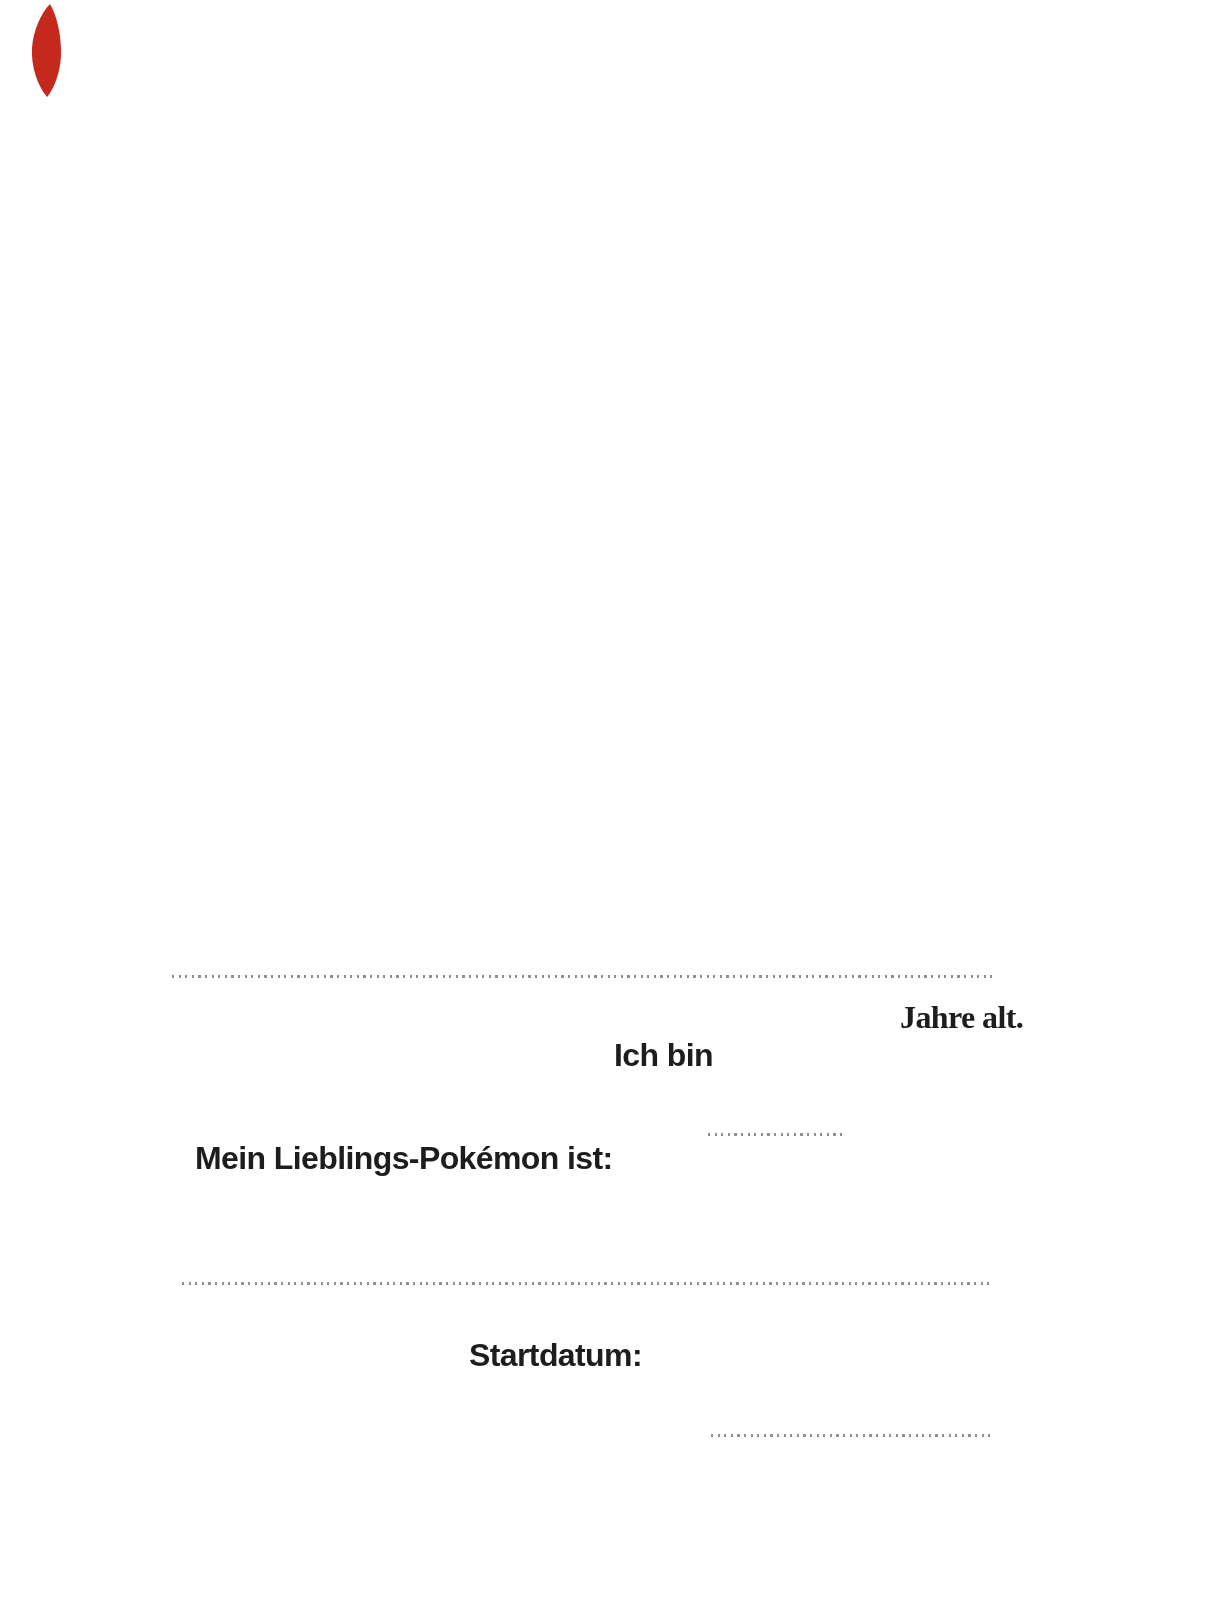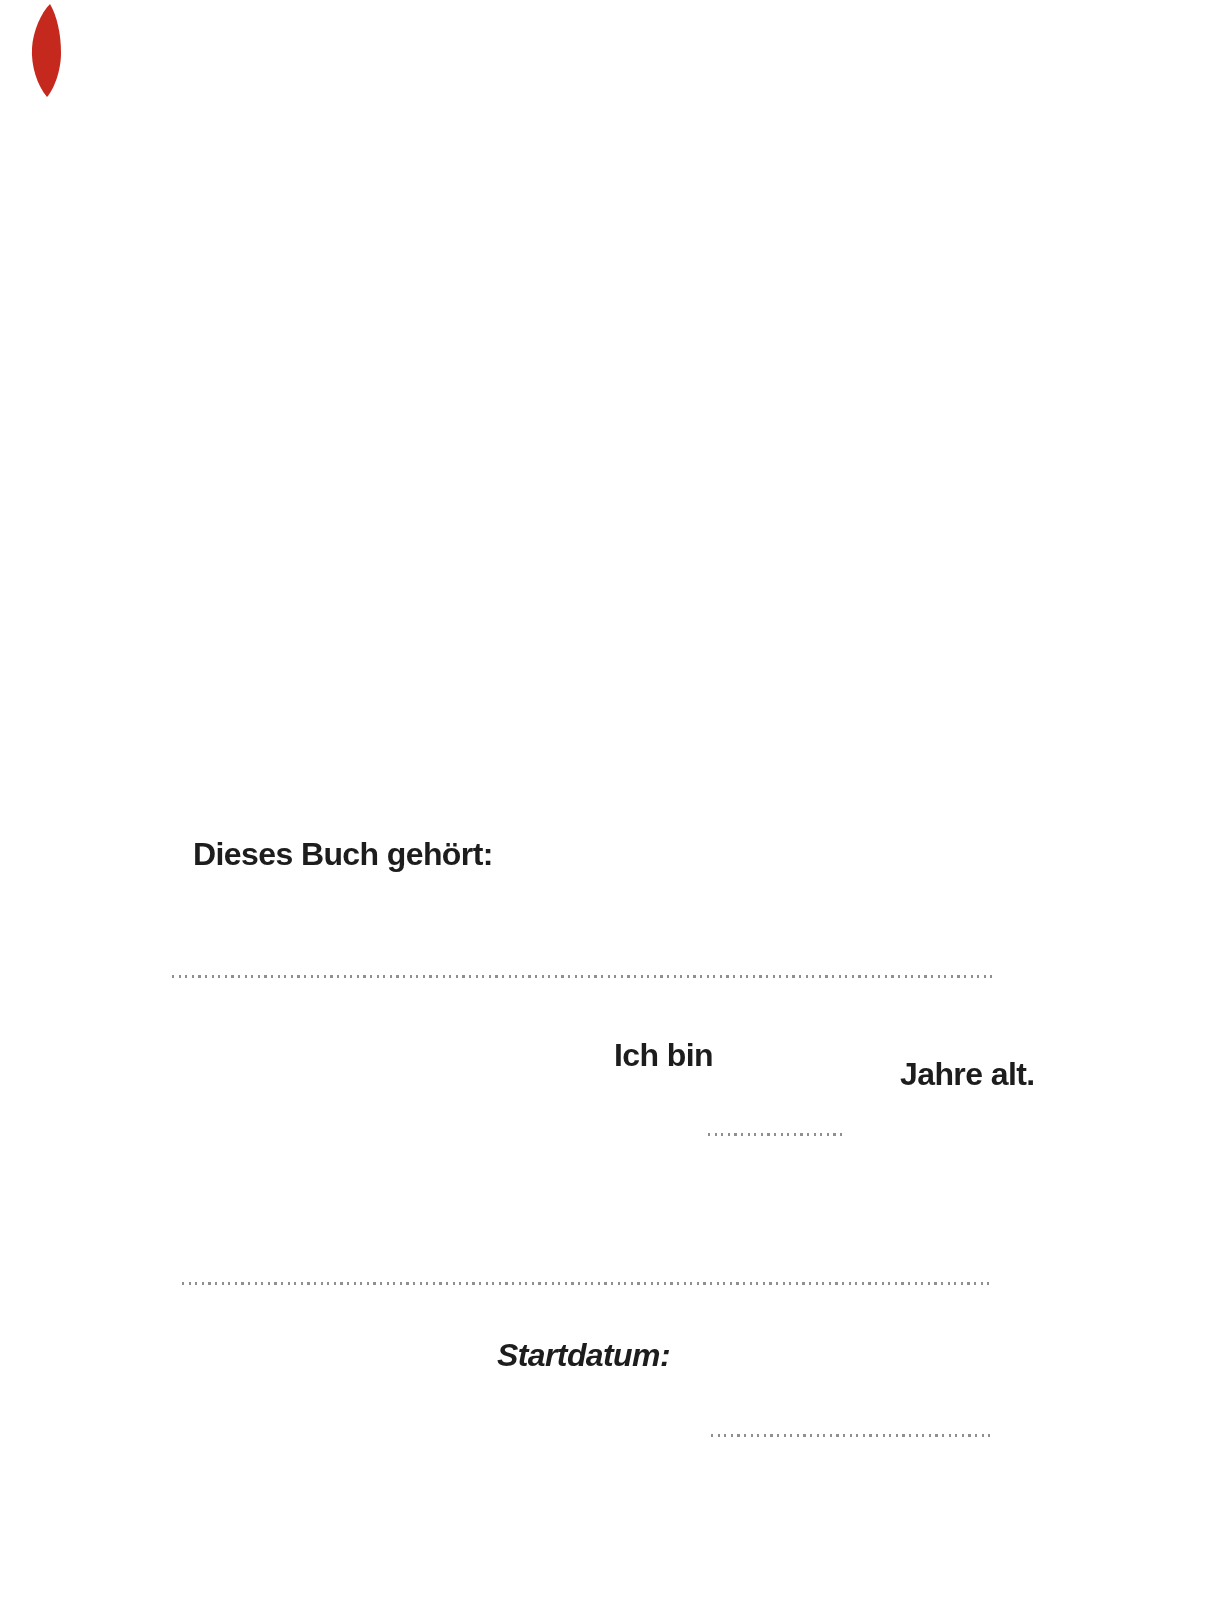--- a/index.html
+++ b/index.html
@@ -30,53 +30,53 @@
     background-image: repeating-linear-gradient(
       to right,
       #8f8f8f 0px, #8f8f8f 2.2px,
       transparent 2.2px, transparent 6.6px
     );
   }
   
   #owner-label     { left: 193px; top: 838px; }
   #owner-line      { left: 172px; top: 975px;  width: 820px; }
   #age-prefix      { left: 614px; top: 1039px; }
-  #age-suffix      { left: 900px; top: 1058px; }
+  #age-suffix      { left: 900px; top: 1001px; font-family: Liberation Serif, serif; }
   #age-line        { left: 708px; top: 1133px; width: 137px; }
   #favorite-label  { left: 195px; top: 1142px; }
   #favorite-line   { left: 182px; top: 1282px; width: 811px; }
-  #startdate-label { left: 497px; top: 1339px; font-style: italic; }
+  #startdate-label { left: 469px; top: 1339px; }
   #startdate-line  { left: 711px; top: 1434px; width: 284px; }
   #corner-mark {
     position: absolute;
     left: 27px;
     top: 3px;
     width: 42px;
     height: 95px;
   }
 </style>
 </head>
 <body>
 
 <div id="page">
 
   <svg id="corner-mark" viewBox="0 0 42 95" xmlns="http://www.w3.org/2000/svg" aria-hidden="true">
     <path d="M23 1 C14 10 6 28 5 45 C4 63 10 82 20 94 C27 86 34 68 34 50 C34 31 30 13 23 1 Z" fill="#c5281c"></path>
   </svg>
 
-  <div id="owner-label" class="label">Dieses Buch gehört:</div>
 
   <div id="owner-line" class="dotline"></div>
 
   <div id="age-prefix" class="label">Ich bin</div>
 
   <div id="age-suffix" class="label">Jahre alt.</div>
 
   <div id="age-line" class="dotline"></div>
 
+  <div id="favorite-label" class="label">Mein Lieblings-Pokémon ist:</div>
 
   <div id="favorite-line" class="dotline"></div>
 
   <div id="startdate-label" class="label">Startdatum:</div>
 
   <div id="startdate-line" class="dotline"></div>
 
 </div>
 
 </body></html>

